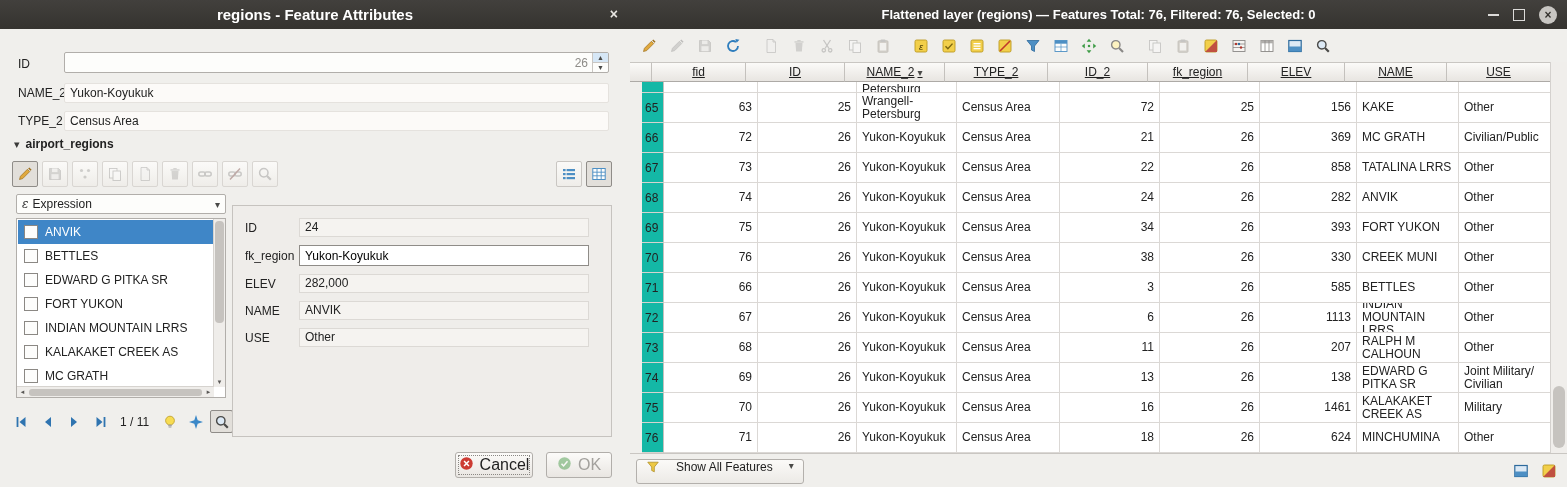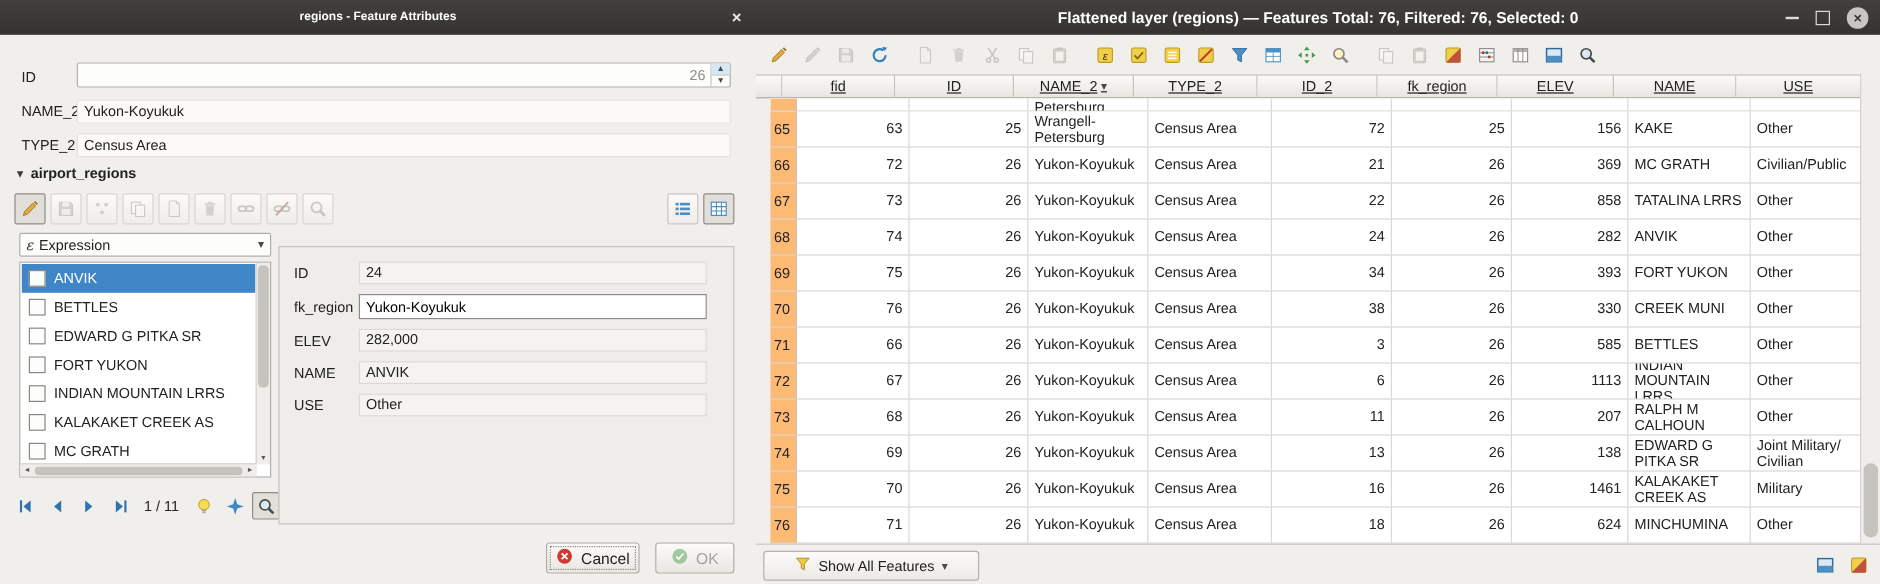--- a/index.html
+++ b/index.html
@@ -4,21 +4,21 @@
 <style>
   html,body{margin:0;padding:0;}
   body{width:1567px;height:487px;position:relative;overflow:hidden;background:#2e2e2e;
        font-family:"Liberation Sans",sans-serif;font-size:12px;color:#222;}
   .window{position:absolute;top:0;height:487px;background:#f0efec;}
   #left-window{left:0;width:630px;border-right:1px solid #222;}
   #right-window{left:630px;width:937px;}
 
   .titlebar{height:29px;background:linear-gradient(#42403d,#35332f);color:#fff;
             display:flex;align-items:center;justify-content:center;position:relative;}
-  .titlebar .title{font-weight:bold;font-size:10px;}
+  .titlebar .title{font-weight:bold;font-size:15px;}
   #right-window .titlebar .title{font-size:13px;}
   .tb-close{position:absolute;right:12px;top:6px;font-size:14px;font-weight:bold;color:#e8e6e2;cursor:default;}
   .win-controls{position:absolute;right:10px;top:0;height:100%;display:flex;align-items:center;gap:14px;}
   .win-min{width:11px;height:2px;background:#dcdbd9;}
   .win-max{width:10px;height:10px;border:1px solid #dcdbd9;}
   .win-close{width:18px;height:18px;border-radius:50%;background:#c8c6c2;display:flex;align-items:center;
              justify-content:center;color:#35332f;font-size:12px;font-weight:bold;line-height:1;}
 
   .flabel{position:absolute;font-size:12px;color:#222;}
   .ffield{position:absolute;left:64px;width:545px;height:20px;background:#fcfaf8;border:1px solid #e5e2de;
@@ -76,49 +76,49 @@
                 background:#efedea;box-sizing:border-box;padding-top:4px;}
   .detail-row{display:flex;align-items:center;margin:8px 12px 0 12px;}
   .detail-label{width:54px;flex:none;}
   .detail-value{width:290px;height:19px;background:#f5f3f0;border:1px solid #dcd9d5;padding:0 5px;
                 line-height:17px;box-sizing:border-box;}
   .detail-input{width:290px;height:21px;background:#fff;border:1px solid #8f8c88;padding:0 5px;
                 font-family:inherit;font-size:12px;box-sizing:border-box;outline:none;}
 
   .dlg-btn{position:absolute;top:452px;height:26px;border:1px solid #b1aeaa;border-radius:3px;
            background:linear-gradient(#fcfbf9,#e9e6e2);display:flex;align-items:center;justify-content:center;
-           gap:6px;font-size:13px;color:#1f1f1f;box-sizing:border-box;}
+           gap:6px;font-size:16px;color:#1f1f1f;box-sizing:border-box;}
   #cancel-btn{left:455px;width:78px;outline:1px dotted #8a8884;outline-offset:-4px;}
   #ok-btn{left:546px;width:66px;color:#a3a19d;}
   #ok-btn svg{opacity:.5;}
 
   .attr-toolbar{position:absolute;left:6px;top:31px;height:30px;display:flex;align-items:center;gap:2px;}
   .attr-toolbar .tbtn{border-color:transparent;background:transparent;}
 
   .thead{position:absolute;left:0;right:16px;top:62px;height:20px;}
   .grid-row{display:grid;grid-template-columns:22px 94px 99px 100px 103px 100px 100px 97px 102px 104px;}
   .th{height:20px;background:linear-gradient(#fbfaf8,#e8e5e1);border-right:1px solid #c4c1bd;
       border-bottom:1px solid #adaaa6;border-top:1px solid #c9c6c2;display:flex;align-items:center;
       justify-content:center;box-sizing:border-box;gap:3px;text-decoration:underline;}
   .sort{font-size:10px;color:#4a4a48;}
   .tbody{position:absolute;left:12px;right:16px;top:82px;}
   .trow{height:30px;background:#fff;}
   .trow.partial{height:11px;overflow:hidden;}
   .td{border-right:1px solid #dbd8d5;border-bottom:1px solid #dbd8d5;padding:1px 5px;line-height:13px;
       display:flex;align-items:center;overflow:hidden;box-sizing:border-box;}
   .td.num{justify-content:flex-end;text-align:right;}
   .trow.partial .td{align-items:flex-start;}
-  .rownum{background:#fdba74;border-right:1px solid #c4c1bd;border-bottom:1px solid #d6d3cf;
+  .rownum{background:#14b8a6;border-right:1px solid #c4c1bd;border-bottom:1px solid #d6d3cf;
           display:flex;align-items:center;padding-left:3px;box-sizing:border-box;}
   .vscroll{position:absolute;right:0;top:62px;width:16px;height:391px;background:#f0eeeb;border-left:1px solid #d4d1ce;}
   .vthumb{position:absolute;left:2px;right:2px;top:324px;height:62px;background:#c6c3bf;border-radius:6px;}
 
   .rfooter{position:absolute;left:0;right:0;top:453px;height:34px;background:#f0efec;border-top:1px solid #c9c6c2;}
-  .show-all{position:absolute;left:6px;top:5px;height:23px;display:flex;align-items:center;gap:6px;
-            padding:0 25px;border:1px solid #b3b0ac;border-radius:3px;background:linear-gradient(#fbfaf8,#eceae6);}
+  .show-all{position:absolute;left:6px;top:5px;height:23px;display:flex;gap:16px;
+            padding:0 9px;border:1px solid #b3b0ac;border-radius:3px;background:linear-gradient(#fbfaf8,#eceae6);}
   .show-all .arrow{font-size:10px;color:#4a4a48;}
   .footer-icons{position:absolute;right:8px;top:7px;display:flex;gap:8px;align-items:center;}
   .footer-icons .tbtn{width:20px;height:20px;border-color:transparent;background:transparent;}
 </style>
 </head>
 <body>
 
 <div class="window" id="left-window">
   <div class="titlebar">
     <span class="title">regions - Feature Attributes</span>

